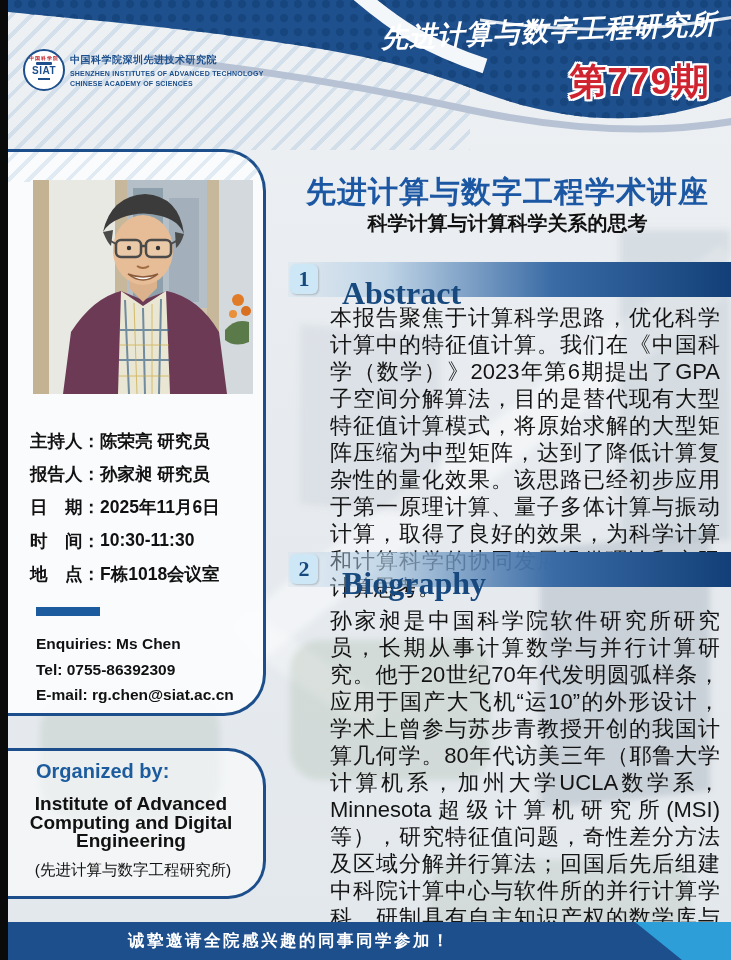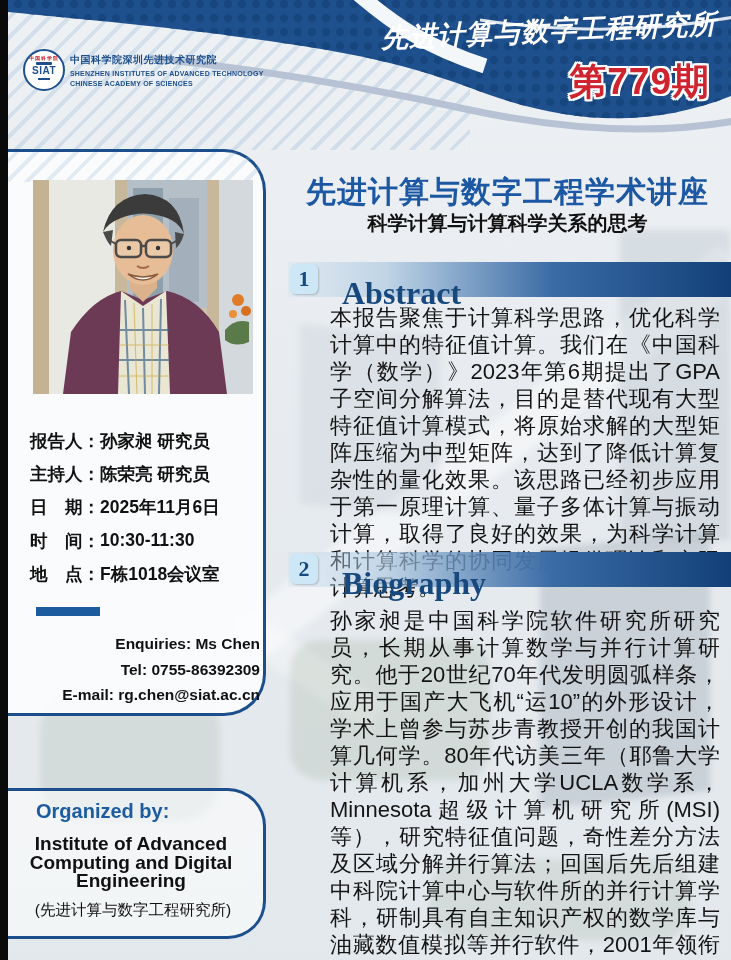--- a/index.html
+++ b/index.html
@@ -45,22 +45,22 @@
   .panel{position:absolute;left:0;box-sizing:border-box;border:3px solid #1c4e8b;border-left:none;z-index:20;}
   .panel-top{top:149px;width:266px;height:567px;border-radius:0 42px 42px 0;background:rgba(251,252,253,.93);}
   .panel-stripes{position:absolute;left:0;top:0;width:100%;height:30px;border-radius:0 42px 0 0;
     background:repeating-linear-gradient(135deg,rgba(150,185,215,0) 0 10px,rgba(150,185,215,.25) 10px 14px);}
   .photo{position:absolute;left:33px;top:180px;width:220px;height:214px;z-index:22;}
   .info{position:absolute;left:30px;top:424px;width:225px;z-index:22;}
   .info-row{display:flex;height:33.4px;align-items:center;font-size:17.5px;font-weight:bold;color:#111;}
   .info-label{white-space:pre;}
   .divider-bar{position:absolute;left:36px;top:607px;width:64px;height:9px;background:#1c5c9e;z-index:22;}
   .contact{position:absolute;left:36px;top:631px;width:224px;z-index:22;}
-  .contact-line{font-size:15.5px;font-weight:bold;color:#111;line-height:25.5px;text-align:right;}
-  .panel-org{top:788px;width:266px;height:151px;border-radius:0 38px 38px 0;background:rgba(255,255,255,.55);padding-left:18px;}
+  .contact-line{font-size:15.5px;font-weight:bold;color:#111;line-height:25.5px;}
+  .panel-org{top:748px;width:266px;height:151px;border-radius:0 38px 38px 0;background:rgba(255,255,255,.55);padding-left:18px;}
   .org-heading{position:absolute;left:36px;top:9px;font-size:20px;font-weight:bold;color:#1c5c9e;}
   .org-name-en{position:absolute;left:28px;top:44px;width:206px;text-align:center;
     font-size:19px;font-weight:bold;color:#111;line-height:18.5px;}
   .org-name-cn{position:absolute;left:8px;top:109px;width:250px;text-align:center;
     font-size:15.5px;font-weight:normal;color:#111;}
   
   .main{position:absolute;left:284px;top:150px;width:447px;z-index:15;}
   .series-title{position:absolute;left:0;top:22px;width:447px;text-align:center;
     font-size:30px;font-weight:bold;color:#1b57a3;letter-spacing:1px;}
   .talk-title{position:absolute;left:0;top:60px;width:447px;text-align:center;
@@ -174,26 +174,26 @@
     <line x1="83" y1="64" x2="76" y2="60" stroke="#4a4a4a" stroke-width="2"></line>
     <line x1="138" y1="64" x2="145" y2="60" stroke="#4a4a4a" stroke-width="2"></line>
     <circle cx="96" cy="68" r="2.2" fill="#333"></circle>
     <circle cx="125" cy="68" r="2.2" fill="#333"></circle>
     <path d="M104,86 Q110,90 116,86" stroke="#a06a42" stroke-width="2" fill="none"></path>
     <path d="M95,94 Q110,106 125,94 Q110,100 95,94 Z" fill="#fff" stroke="#8a5a3a" stroke-width="1.5"></path>
   </svg>
 
   <div class="info">
     <div class="info-row">
+      <span class="info-label">主持人：</span>
+      <span class="info-value">陈荣亮 研究员</span>
+    </div>
+    <div class="info-row">
       <span class="info-label">报告人：</span>
       <span class="info-value">孙家昶 研究员</span>
-    </div>
-    <div class="info-row">
-      <span class="info-label">主持人：</span>
-      <span class="info-value">陈荣亮 研究员</span>
     </div>
     <div class="info-row">
       <span class="info-label">日　期：</span>
       <span class="info-value">2025年11月6日</span>
     </div>
     <div class="info-row">
       <span class="info-label">时　间：</span>
       <span class="info-value">10:30-11:30</span>
     </div>
     <div class="info-row">
@@ -226,15 +226,20 @@
     </div>
     <div class="para para-abstract">本报告聚焦于计算科学思路，优化科学计算中的特征值计算。我们在《中国科学（数学）》2023年第6期提出了GPA子空间分解算法，目的是替代现有大型特征值计算模式，将原始求解的大型矩阵压缩为中型矩阵，达到了降低计算复杂性的量化效果。该思路已经初步应用于第一原理计算、量子多体计算与振动计算，取得了良好的效果，为科学计算和计算科学的协同发展提供理论和实际计算思考。</div>
 
     <div class="section-band band-2">
       <div class="section-num">2</div>
       <div class="section-title">Biography</div>
     </div>
     <div class="para para-bio">孙家昶是中国科学院软件研究所研究员，长期从事计算数学与并行计算研究。他于20世纪70年代发明圆弧样条，应用于国产大飞机“运10”的外形设计，学术上曾参与苏步青教授开创的我国计算几何学。80年代访美三年（耶鲁大学计算机系，加州大学UCLA数学系，Minnesota超级计算机研究所(MSI)等），研究特征值问题，奇性差分方法及区域分解并行算法；回国后先后组建中科院计算中心与软件所的并行计算学科，研制具有自主知识产权的数学库与油藏数值模拟等并行软件，2001年领衔获国家科技进步二等奖，2018年荣获第七届“CSIAM苏步青应用数学奖”。</div>
   </div>
 
+  <div class="footer">
+    <div class="footer-light"></div>
+    <div class="footer-dark"></div>
+    <div class="footer-text">诚挚邀请全院感兴趣的同事同学参加！</div>
+  </div>
 
   <div class="edge-strip"></div>
 </div>
 
 </body></html>

